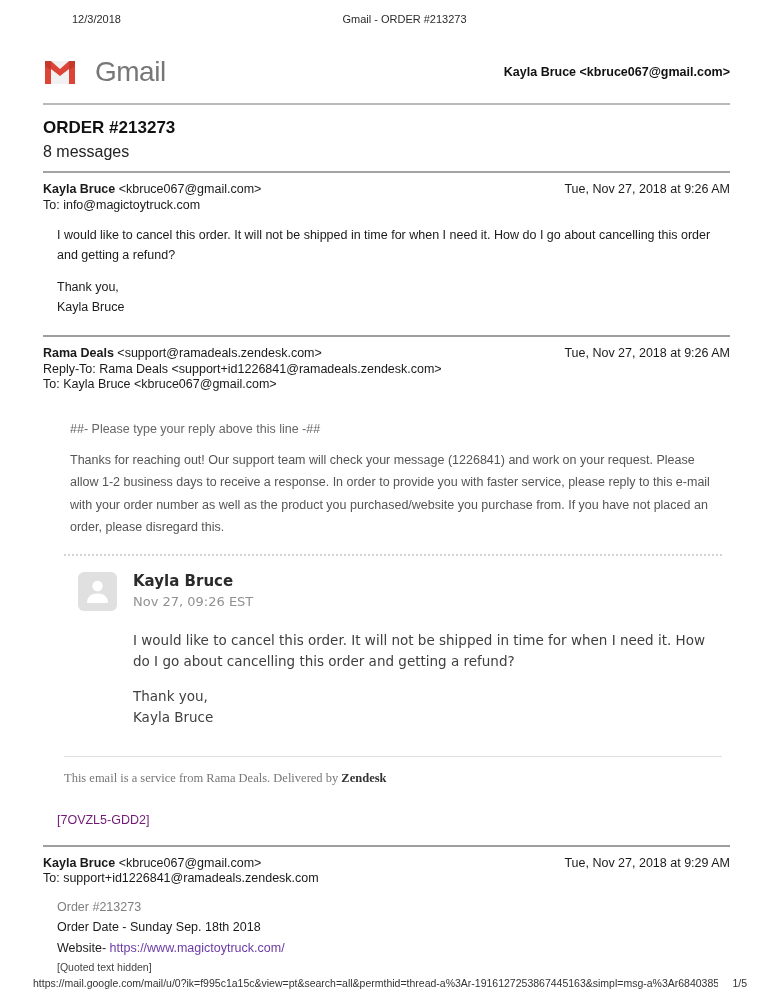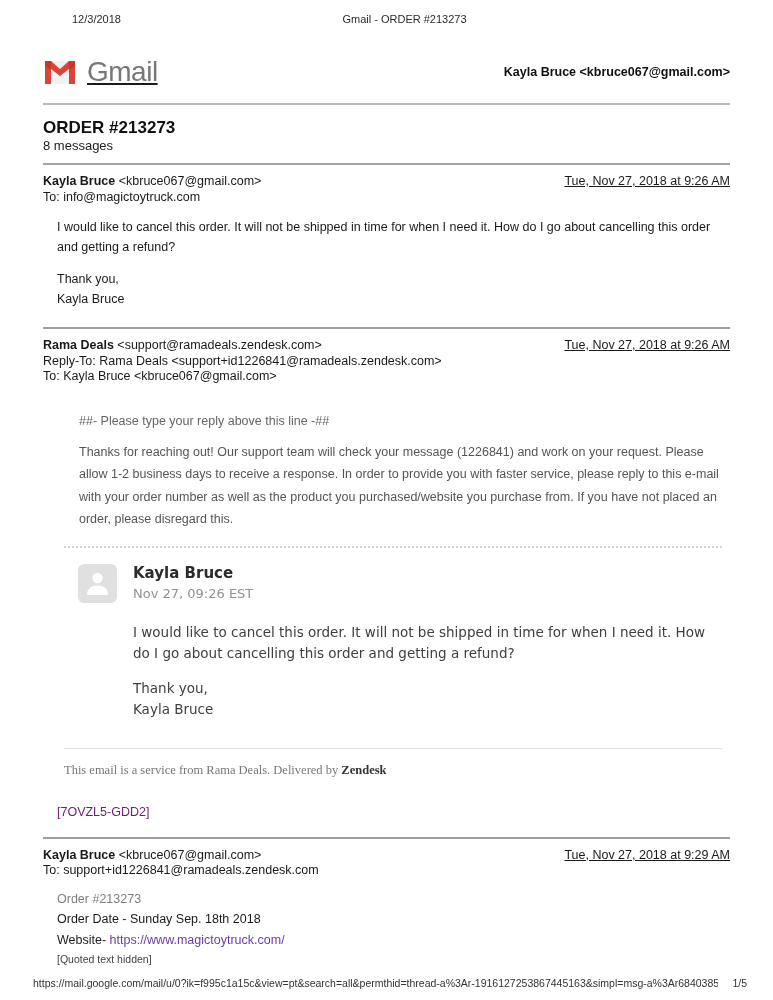--- a/index.html
+++ b/index.html
@@ -23,47 +23,47 @@
   .print-title { position:absolute; left:0; right:0; top:13px; text-align:center; }
 
   .content { padding:0 43px; }
 
   
   .gmail-header {
     margin-top:24px;
     display:flex; align-items:center; justify-content:space-between;
     height:42px;
   }
-  .gmail-logo { display:flex; align-items:center; gap:10px;text-decoration:underline; }
+  .gmail-logo { display:flex; align-items:center; gap:18px; }
   .gmail-logo svg { display:block; }
   .gmail-logo-text {
     font-size:28px; color:#777777; letter-spacing:-0.5px;
   }
   .account-email { font-size:12.5px; font-weight:bold; color:#111; }
 
   .rule-light { border:none; border-top:2px solid #b9b9b9; margin-top:10px; }
   .rule-mid   { border:none; border-top:2px solid #a3a3a3; }
 
   
   .thread-head { padding:13px 0 10px 0; }
   .thread-title { font-size:17px; font-weight:bold; color:#111; }
-  .thread-count { font-size:13px; color:#222; }
+  .thread-count { font-size:16px; margin-top:5px; color:#222; }
 
   
   .msg-header { position:relative; padding:9px 0 0 0; font-size:12.5px; line-height:15.5px; }
   .msg-from b { font-weight:bold; }
-  .msg-date { position:absolute; right:0; top:9px; font-size:12.5px;text-decoration:underline; }
+  .msg-date { position:absolute; right:0; top:9px; font-size:12.5px; }
 
   .msg-body { margin:12px 0 0 14px; font-size:12.5px; line-height:20px; max-width:668px; }
   .msg-closing { margin-top:12px; }
 
   .msg-sep { border:none; border-top:2px solid #9e9e9e; margin-top:18px; }
 
   
-  .zd { margin-left:36px; color:#555555; }
+  .zd { margin-left:27px; color:#555555; }
   .zd-marker { margin-top:29px; font-size:12.5px; color:#666; }
   .zd-para { margin-top:13px; font-size:12.5px; line-height:22.5px; max-width:650px; }
   .zd-note { margin-top:7px; font-size:12.5px; }
   .zd-dotrule { border:none; border-top:2px dotted #d4d4d4; margin:15px 0 0 21px; width:658px; }
 
   
   .zd-comment { margin:16px 0 0 35px; position:relative; font-family:"DejaVu Sans", sans-serif; }
   .zd-avatar {
     position:absolute; left:0; top:0;
     width:39px; height:39px; border-radius:6px; background:#e0e0e0;

